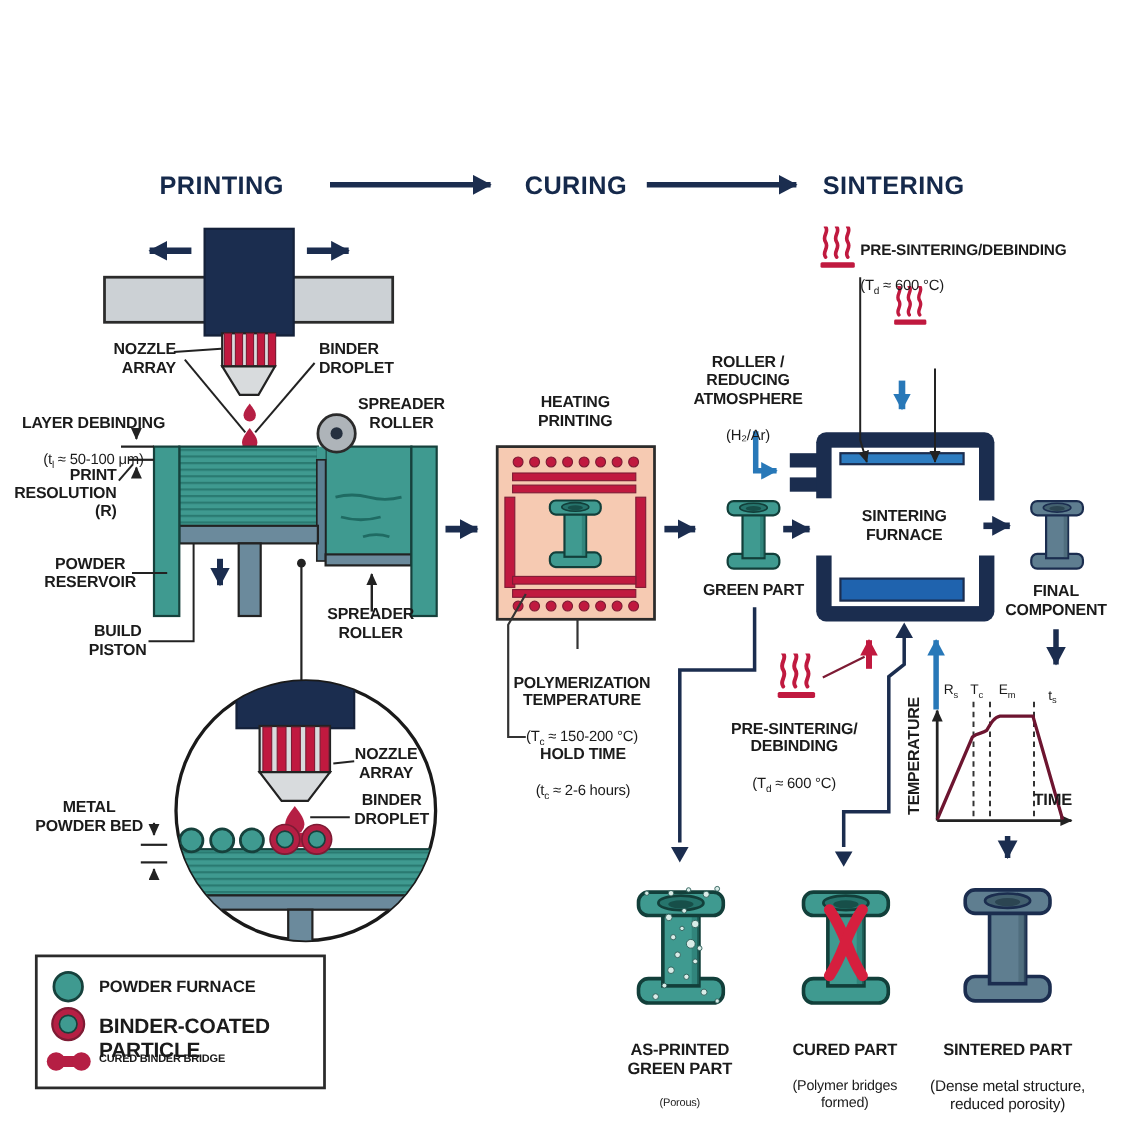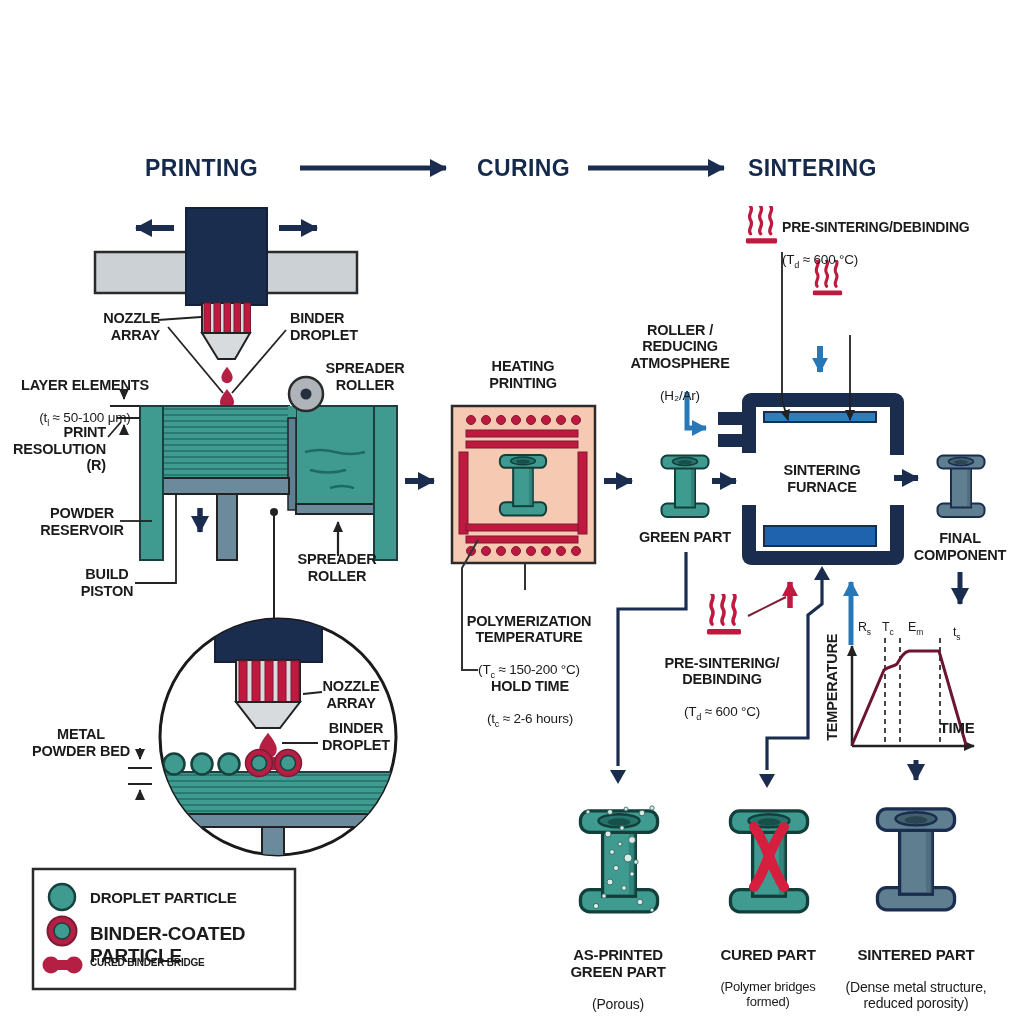--- a/index.html
+++ b/index.html
@@ -284,41 +284,41 @@
 
 <div class="lbl hdr" style="left:145px;top:155px;width:160px" class2="ctr"><span>PRINTING</span></div>
 <div class="lbl hdr" style="left:477px;top:155px;width:160px"><span>CURING</span></div>
 <div class="lbl hdr" style="left:748px;top:155px;width:180px"><span>SINTERING</span></div>
 
 <div class="lbl rt" style="left:60px;top:310px;width:100px">NOZZLE
 ARRAY</div>
 <div class="lbl" style="left:290px;top:310px;width:110px">BINDER
 DROPLET</div>
 <div class="lbl ctr" style="left:10px;top:360px;width:150px">
-  <div>LAYER ELEMENTS</div>
+  <div>LAYER DEBINDING</div>
   <div class="val">(t<sub>l</sub> ≈ 50-100 μm)</div>
 </div>
 <div class="lbl rt" style="left:0px;top:424px;width:106px">PRINT
 RESOLUTION (R)</div>
 <div class="lbl ctr" style="left:320px;top:360px;width:90px">SPREADER
 ROLLER</div>
 <div class="lbl ctr" style="left:32px;top:505px;width:100px">POWDER
 RESERVOIR</div>
 <div class="lbl ctr" style="left:57px;top:566px;width:100px">BUILD
 PISTON</div>
 <div class="lbl ctr" style="left:292px;top:551px;width:90px">SPREADER
 ROLLER</div>
 <div class="lbl ctr" style="left:306px;top:678px;width:90px">NOZZLE
 ARRAY</div>
 <div class="lbl ctr" style="left:310px;top:720px;width:92px">BINDER
 DROPLET</div>
 <div class="lbl ctr" style="left:21px;top:726px;width:120px">METAL
 POWDER BED</div>
 
-<div class="lbl" style="left:90px;top:889px;width:200px;font-size:15px">DROPLET PARTICLE</div>
+<div class="lbl" style="left:90px;top:889px;width:200px;font-size:15px">POWDER FURNACE</div>
 <div class="lbl" style="left:90px;top:923px;width:205px;font-size:19px">BINDER-COATED PARTICLE</div>
 <div class="lbl" style="left:90px;top:957px;width:200px;font-size:10px">CURED BINDER BRIDGE</div>
 
 <div class="lbl ctr" style="left:448px;top:358px;width:150px">HEATING
 PRINTING</div>
 <div class="lbl ctr" style="left:448px;top:596px;width:162px">
   <div>POLYMERIZATION
 TEMPERATURE</div>
   <div class="val">(T<sub>c</sub> ≈ 150-200 °C)</div>
 </div>
@@ -351,21 +351,21 @@
 <div class="lbl ctr rot" style="left:762px;top:679px;width:140px;font-size:14.5px">TEMPERATURE</div>
 <div class="lbl ctr" style="left:917px;top:719px;width:80px;font-size:15px">TIME</div>
 <div class="lbl tick" style="left:858px;top:620px;width:24px">R<sub>s</sub></div>
 <div class="lbl tick" style="left:882px;top:620px;width:24px">T<sub>c</sub></div>
 <div class="lbl tick" style="left:908px;top:620px;width:24px">E<sub>m</sub></div>
 <div class="lbl tick" style="left:953px;top:625px;width:24px">t<sub>s</sub></div>
 
 <div class="lbl ctr" style="left:548px;top:929px;width:140px;font-size:15px">
   <div>AS-PRINTED
 GREEN PART</div>
-  <div class="val" style="font-size:14px">(Porous)</div>
+  <div class="val" style="font-size:10px">(Porous)</div>
 </div>
 <div class="lbl ctr" style="left:695px;top:929px;width:146px;font-size:15px">
   <div>CURED PART</div>
   <div class="val" style="font-size:13px">(Polymer bridges
 formed)</div>
 </div>
 <div class="lbl ctr" style="left:830px;top:929px;width:172px;font-size:15px">
   <div>SINTERED PART</div>
   <div class="val" style="font-size:14px">(Dense metal structure,
 reduced porosity)</div>

